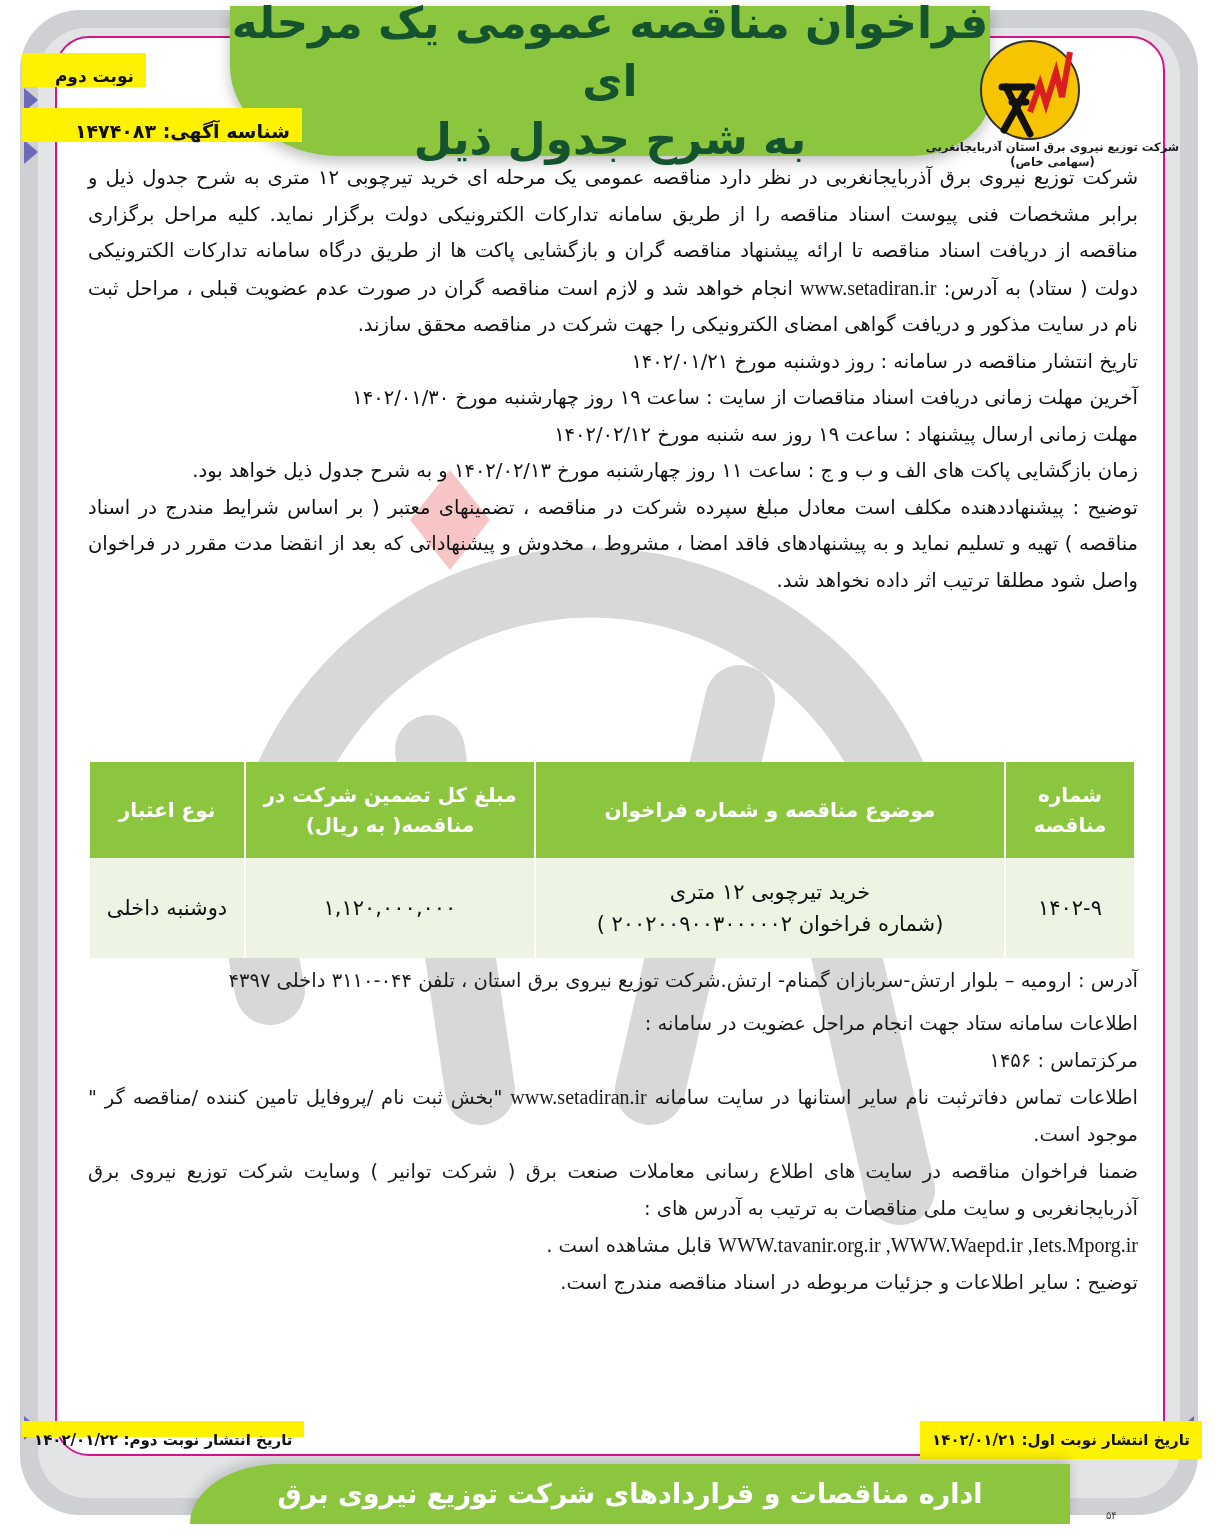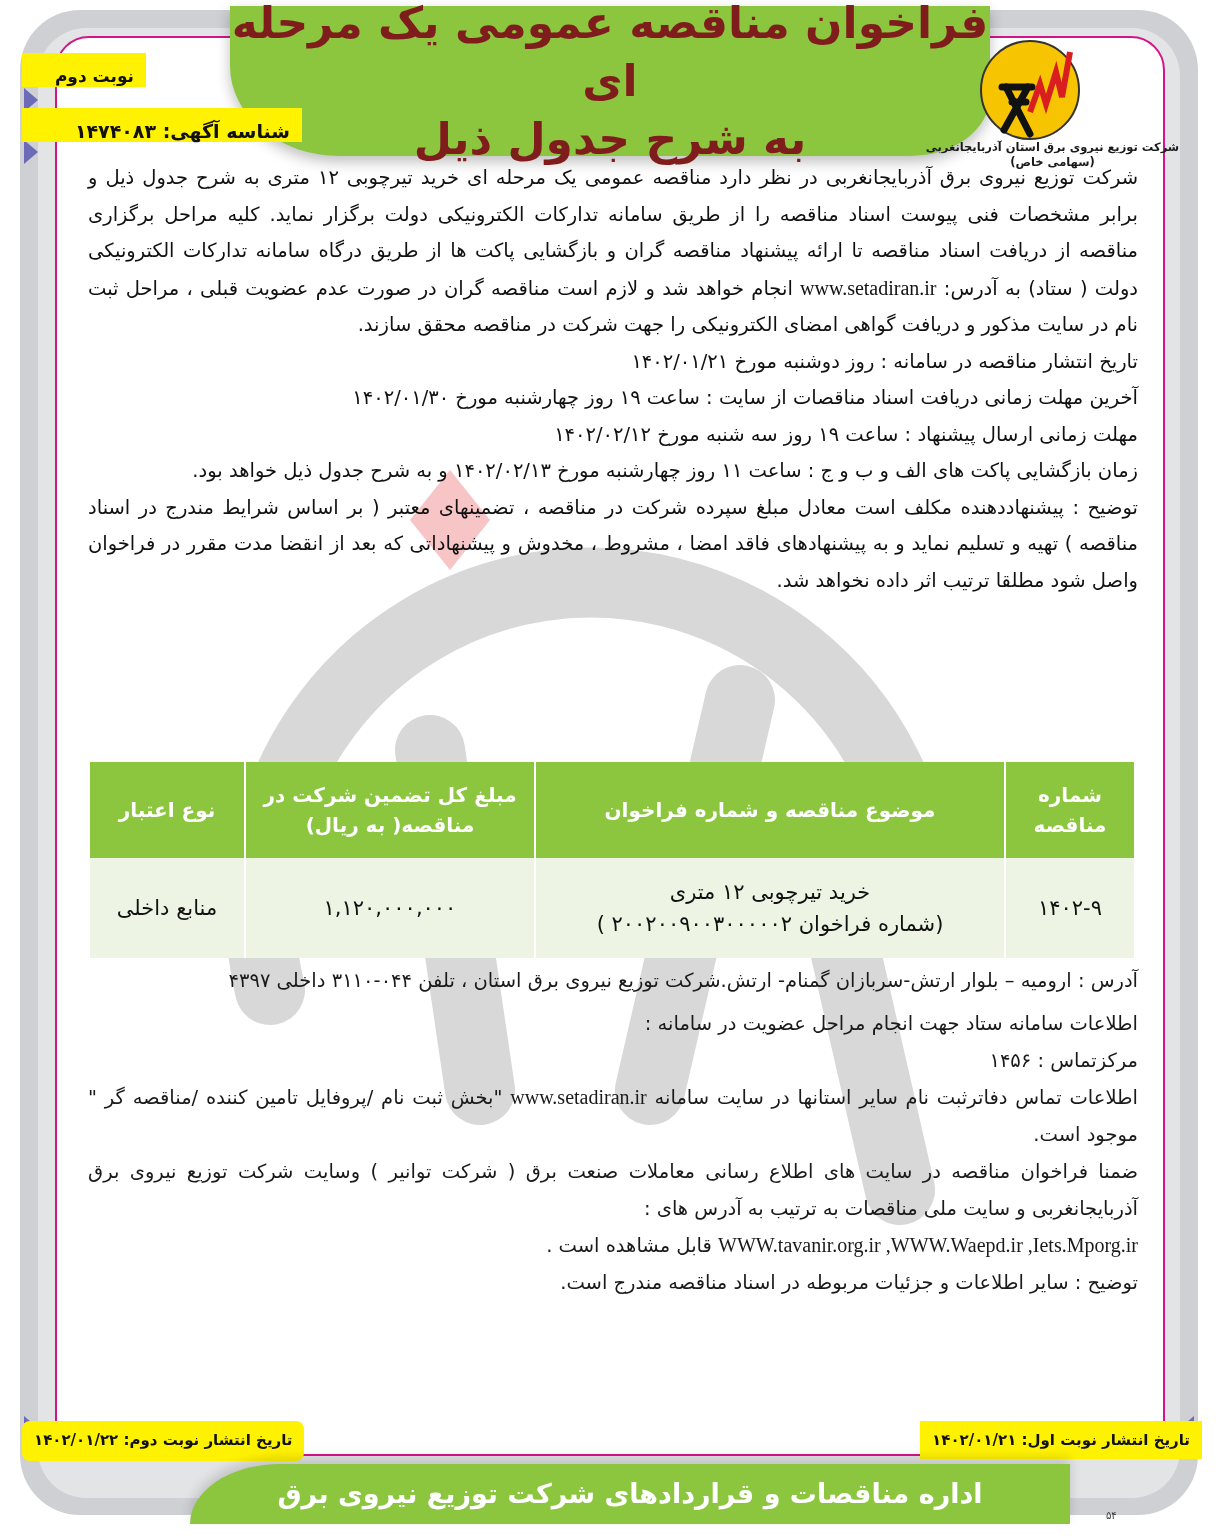--- a/index.html
+++ b/index.html
@@ -25,34 +25,34 @@
     }
     .tab-left { left: 24px; border-left: 14px solid #6b6bb8; }
     .tab-right { right: 24px; border-right: 14px solid #6b6bb8; }
 
     
     .title-banner {
       position: absolute; left: 230px; top: 6px; width: 760px; height: 150px;
       background: #8cc63f; border-radius: 0 0 80px 110px / 0 0 60px 90px;
       box-shadow: 0 6px 14px rgba(0,0,0,0.25);
       display: flex; flex-direction: column; align-items: center; justify-content: center;
-      color: #7f1d1d; font-weight: bold; text-align: center;
+      color: #14532d; font-weight: bold; text-align: center;
     }
     .title-banner .l1 { font-size: 44px; line-height: 58px; }
     .title-banner .l2 { font-size: 44px; line-height: 58px; }
 
     
     .ylabel {
       position: absolute; background: #fff200; color: #111; font-weight: bold;
       padding: 8px 12px; white-space: nowrap; direction: rtl;
     }
     .round-label { left: 22px; top: 53px; width: 124px; height: 34px; font-size: 17px; line-height: 30px; text-align: right; }
     .ad-id-label { left: 22px; top: 108px; width: 280px; height: 34px; font-size: 19px; line-height: 30px; text-align: right; }
     .pub1-label { right: 16px; top: 1421px; font-size: 15px; height: 38px; line-height: 22px; }
-    .pub2-label { left: 22px; top: 1421px; font-size: 15px; height: 40px; line-height: 22px; border-radius: 8px; }
+    .pub2-label { left: 22px; top: 1421px; font-size: 15px; height: 16px; line-height: 22px; }
 
     
     .logo {
       position: absolute; left: 980px; top: 40px; width: 100px; height: 100px; border-radius: 50%;
       background: #f6c400; border: 2px solid #333;
     }
     .logo svg { position: absolute; left: 0; top: 0; }
     .company-caption {
       position: absolute; left: 905px; top: 140px; width: 255px; text-align: center;
       font-size: 11.5px; font-weight: bold; line-height: 15px; direction: rtl; margin-left: 20px;
@@ -173,21 +173,21 @@
     </tr>
   </thead>
   <tbody>
     <tr>
       <td>۱۴۰۲-۹</td>
       <td>
         <div>خرید تیرچوبی ۱۲ متری</div>
         <div>(شماره فراخوان ۲۰۰۲۰۰۹۰۰۳۰۰۰۰۰۲ )</div>
       </td>
       <td>۱,۱۲۰,۰۰۰,۰۰۰</td>
-      <td>منابع داخلی</td>
+      <td>دوشنبه داخلی</td>
     </tr>
   </tbody>
 </table>
 
 <div class="contact">
   <p>آدرس : ارومیه – بلوار ارتش-سربازان گمنام- ارتش.شرکت توزیع نیروی برق استان ،  تلفن ۰۴۴-۳۱۱۰ داخلی ۴۳۹۷</p>
   <p style="margin-top:6px">اطلاعات سامانه ستاد جهت انجام مراحل عضویت در سامانه :</p>
   <p>مرکزتماس : ۱۴۵۶</p>
   <p>
     <span>اطلاعات تماس دفاترثبت نام سایر استانها در سایت سامانه</span>

